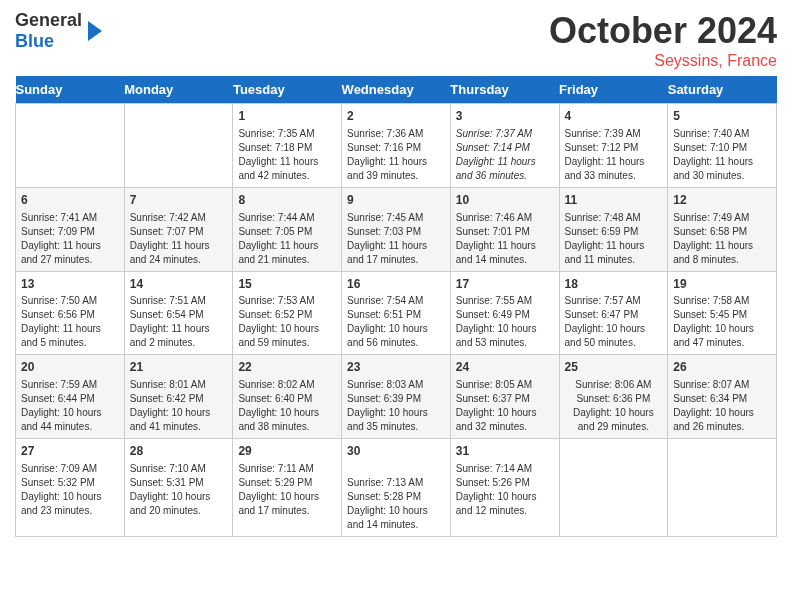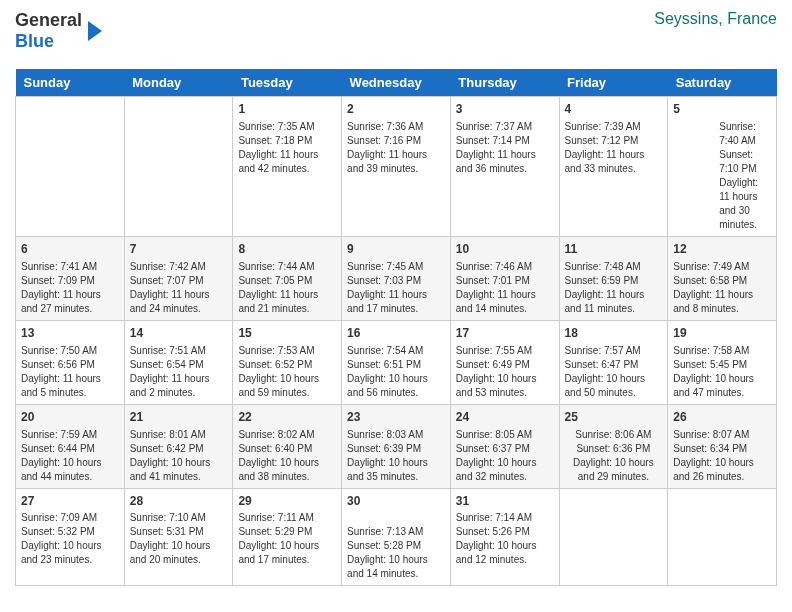--- a/index.html
+++ b/index.html
@@ -7,21 +7,21 @@
       font-family: Arial, sans-serif;
       background: #fff;
       width: 792px;
       min-height: 612px;
       padding: 10px 15px;
     }
     .header-area {
       display: flex;
       justify-content: space-between;
       align-items: flex-start;
-      margin-bottom: 18px;
+      margin-bottom: 6px;
     }
     .logo {
       display: flex;
       align-items: center;
       gap: 4px;
     }
     .logo-arrow {
       width: 0;
       height: 0;
       border-left: 14px solid #1a6fc4;
@@ -32,31 +32,31 @@
     .title-area {
       text-align: right;
     }
     .month-title {
       font-size: 36px;
       font-weight: bold;
       color: #333;
     }
     .location {
       font-size: 16px;
-      color: #0f766e;
+      color: #ef4444;
     }
     table {
       width: 100%;
       border-collapse: collapse;
       font-size: 11px;
     }
     th {
       background-color: #1a6fc4;
       color: #fff;
-      padding: 6px 8px;
+      padding: 6px 0;
       text-align: left;
       font-size: 13px;
       font-weight: bold;
     }
     td {
       border: 1px solid #ccc;
       vertical-align: top;
       padding: 4px 5px;
       width: 108px;
       min-height: 80px;
@@ -91,20 +91,21 @@
   <div class="logo">
     <div style="display:flex;flex-direction:column;justify-content:center;">
       <div style="font-size:18px;font-weight:bold;line-height:1.15;">
         <span style="color:#333;">General</span><br>
         <span style="color:#1a6fc4;">Blue</span>
       </div>
     </div>
     <div class="logo-arrow"></div>
   </div>
   <div class="title-area">
+    <div class="month-title">October 2024</div>
     <div class="location">Seyssins, France</div>
   </div>
 </div>
 
 <table>
   <thead>
     <tr>
     <th>Sunday</th>
         <th>Monday</th>
         <th>Tuesday</th>
@@ -125,33 +126,33 @@
 Daylight: 11 hours and 42 minutes.</div>
         </td>
         <td>
           <span class="day-number">2</span>
           <div class="day-info" style="white-space: pre-line;">Sunrise: 7:36 AM
 Sunset: 7:16 PM
 Daylight: 11 hours and 39 minutes.</div>
         </td>
         <td>
           <span class="day-number">3</span>
-          <div class="day-info" style="white-space: pre-line;">Sunrise: 7:37 AM
+          <div class="day-info" style="white-space: pre-line; font-style: italic;">Sunrise: 7:37 AM
 Sunset: 7:14 PM
 Daylight: 11 hours and 36 minutes.</div>
         </td>
         <td>
           <span class="day-number">4</span>
           <div class="day-info" style="white-space: pre-line;">Sunrise: 7:39 AM
 Sunset: 7:12 PM
 Daylight: 11 hours and 33 minutes.</div>
         </td>
         <td>
           <span class="day-number">5</span>
-          <div class="day-info" style="white-space: pre-line; margin-left: 46px;">Sunrise: 7:40 AM
+          <div class="day-info" style="white-space: pre-line;">Sunrise: 7:40 AM
 Sunset: 7:10 PM
 Daylight: 11 hours and 30 minutes.</div>
         </td>
       </tr>
       <tr>
         <td>
           <span class="day-number">6</span>
           <div class="day-info" style="white-space: pre-line;">Sunrise: 7:41 AM
 Sunset: 7:09 PM
 Daylight: 11 hours and 27 minutes.</div>

